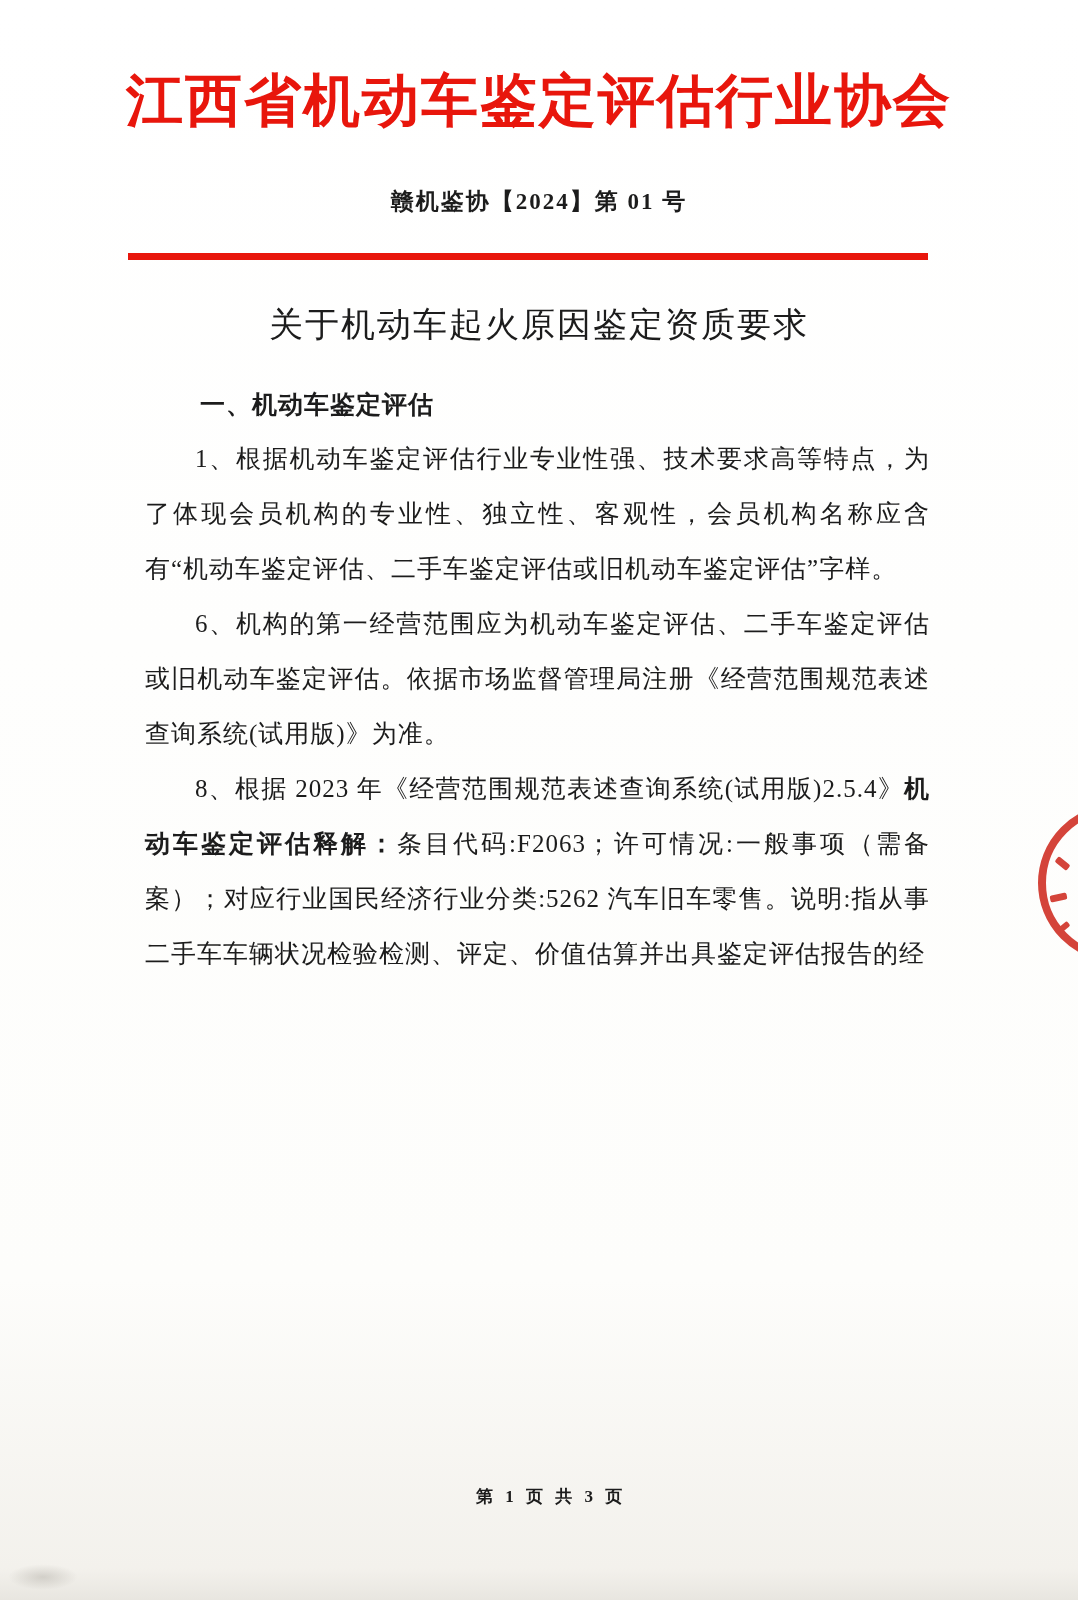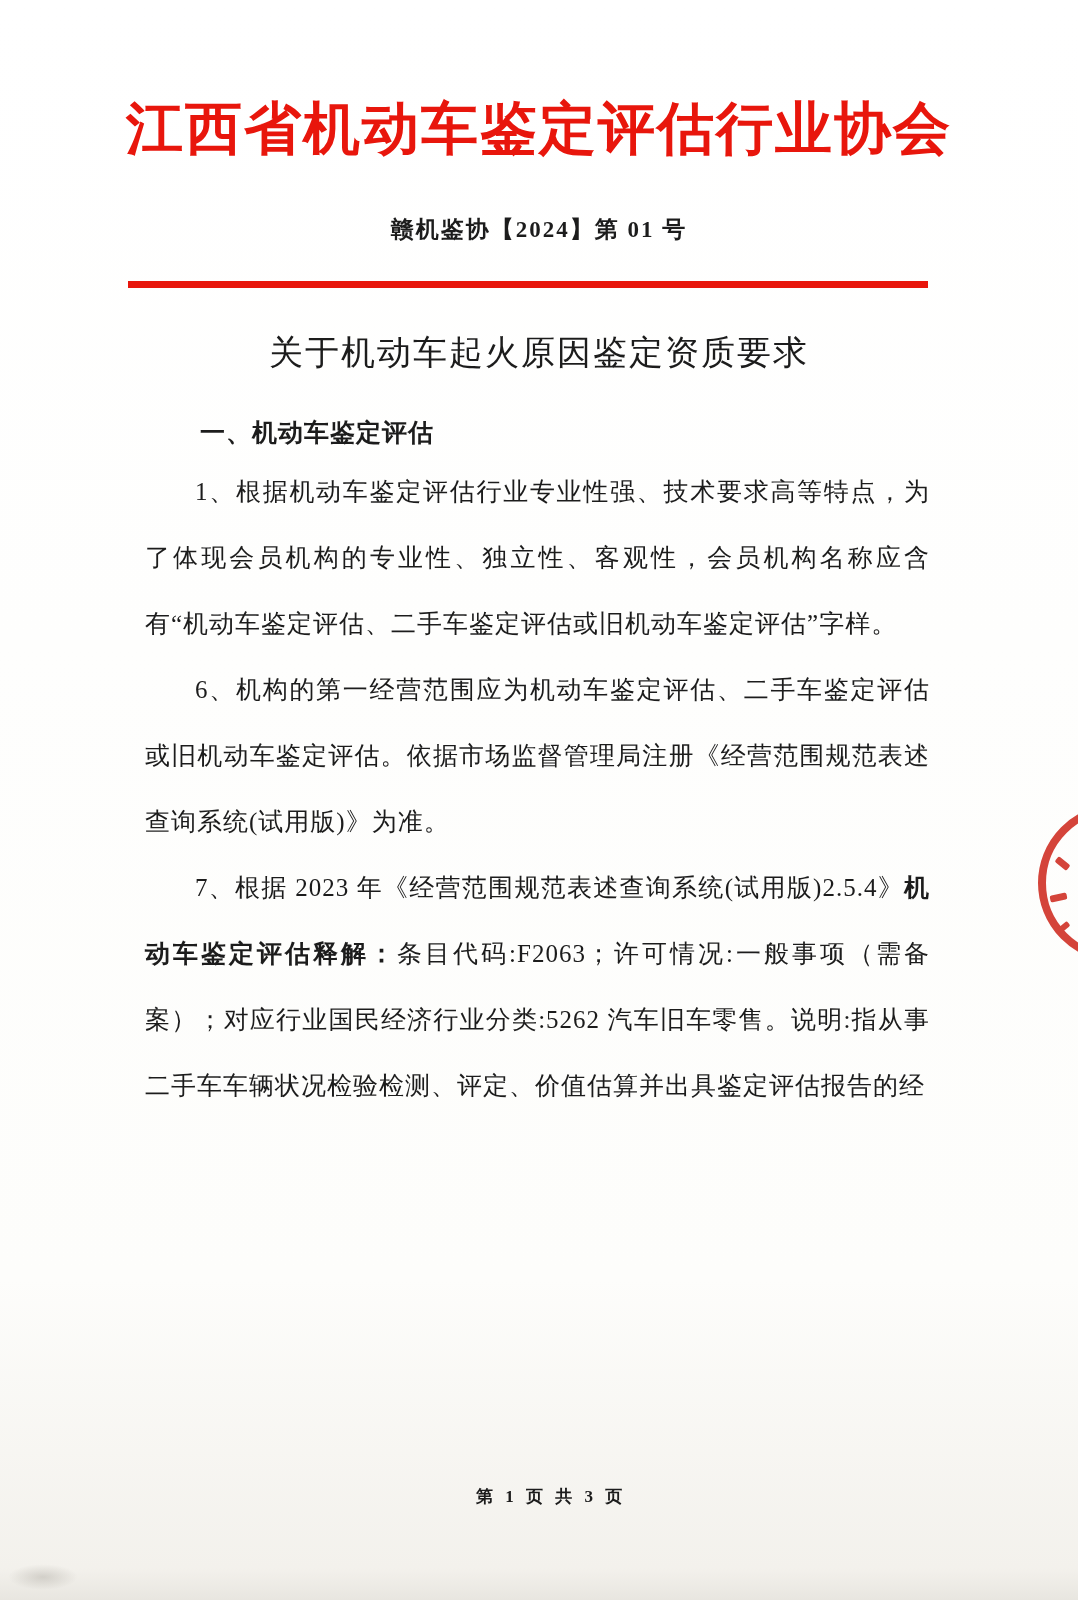--- a/index.html
+++ b/index.html
@@ -8,21 +8,21 @@
     position: relative;
     width: 1078px;
     height: 1600px;
     margin: 0 auto;
     background: linear-gradient(180deg, #ffffff 0%, #fdfdfb 80%, #f3f1ec 98%, #e8e6e0 100%);
     overflow: hidden;
     font-family: "Liberation Serif", serif;
     color: #1c1c1c;
   }
   .org-title {
-    padding-top: 91px;
+    padding-top: 63px;
     text-align: center;
     font-size: 57px;
     font-weight: bold;
     letter-spacing: 2px;
     color: var(--red, #e8160c);
     font-family: "Liberation Serif", serif;
   }
   .doc-number {
     margin-top: 46px;
     text-align: center;
@@ -44,21 +44,21 @@
   }
   .section-heading {
     margin: 40px 0 0 200px;
     font-size: 25px;
     font-weight: bold;
     letter-spacing: 1px;
   }
   .body-text {
     margin: 10px 148px 0 145px;
     font-size: 25px;
-    line-height: 66px;
+    line-height: 55px;
     text-align: justify;
     letter-spacing: 1px;
   }
   .body-text p { text-indent: 2em; margin: 0; }
   .bold { font-weight: bold; }
   .footer {
     position: absolute;
     left: 0; right: 0;
     bottom: 92px;
     text-align: center;
@@ -105,21 +105,21 @@
 
   <div class="red-line"></div>
 
   <h2 class="doc-title">关于机动车起火原因鉴定资质要求</h2>
 
   <div class="section-heading">一、机动车鉴定评估</div>
 
   <div class="body-text">
     <p>1、根据机动车鉴定评估行业专业性强、技术要求高等特点，为了体现会员机构的专业性、独立性、客观性，会员机构名称应含有“机动车鉴定评估、二手车鉴定评估或旧机动车鉴定评估”字样。</p>
     <p>6、机构的第一经营范围应为机动车鉴定评估、二手车鉴定评估或旧机动车鉴定评估。依据市场监督管理局注册《经营范围规范表述查询系统(试用版)》为准。</p>
-    <p><span>7、根据 2023 年《经营范围规范表述查询系统(试用版)2.5.4》</span><span class="bold">机动车鉴定评估释解：</span><span>条目代码:F2063；许可情况:一般事项（需备案）；对应行业国民经济行业分类:5262 汽车旧车零售。说明:指从事二手车车辆状况检验检测、评定、价值估算并出具鉴定评估报告的经</span></p>
+    <p><span>8、根据 2023 年《经营范围规范表述查询系统(试用版)2.5.4》</span><span class="bold">机动车鉴定评估释解：</span><span>条目代码:F2063；许可情况:一般事项（需备案）；对应行业国民经济行业分类:5262 汽车旧车零售。说明:指从事二手车车辆状况检验检测、评定、价值估算并出具鉴定评估报告的经</span></p>
   </div>
 
   <div class="seal">
     <div class="seal-mark m1"></div>
     <div class="seal-mark m2"></div>
     <div class="seal-mark m3"></div>
   </div>
 
   <div class="scan-smudge"></div>
 

